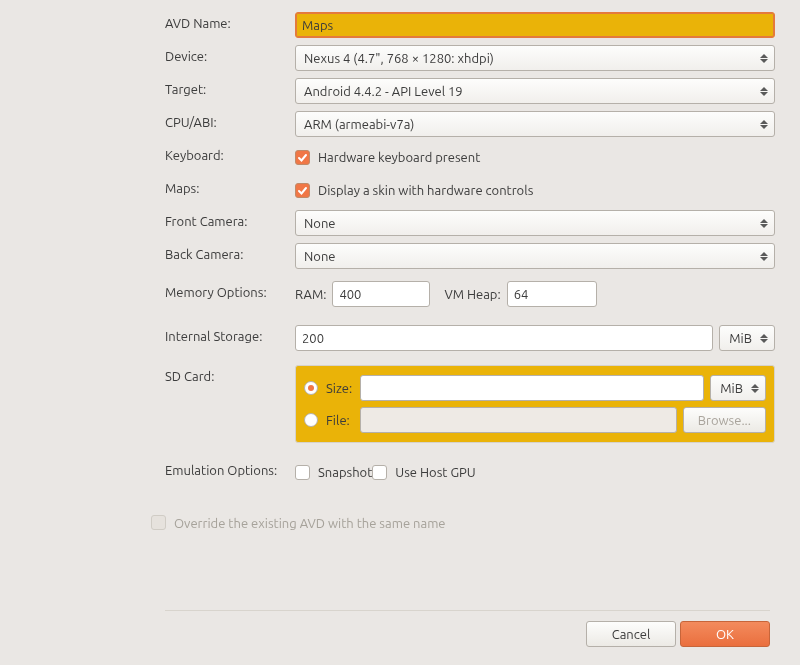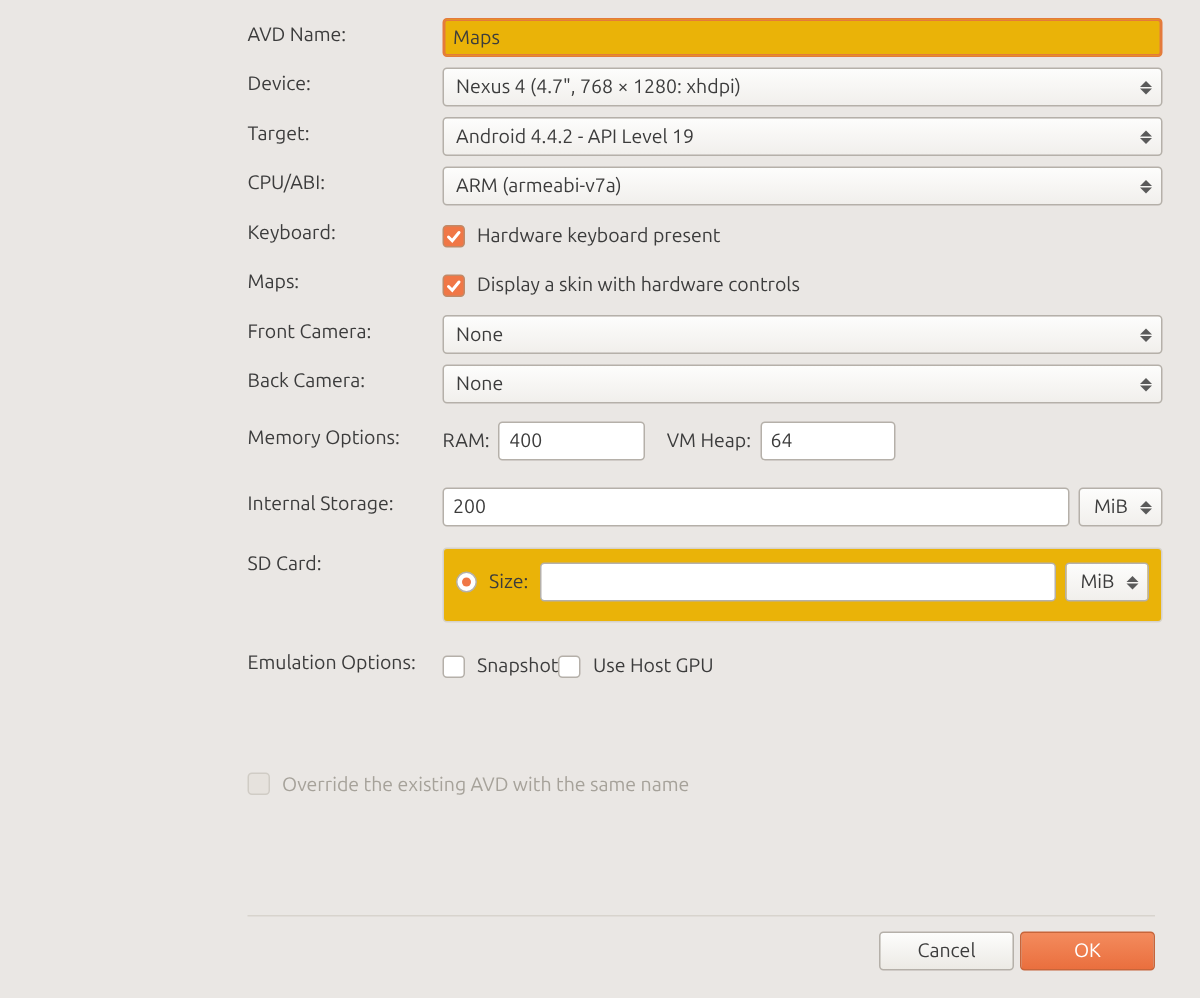--- a/index.html
+++ b/index.html
@@ -159,21 +159,21 @@
   .btn.disabled { color: #a9a49c; }
   .btn.primary {
     background: linear-gradient(#f38b5d, #ea6f3e);
     border: 1px solid #c7653a;
     color: #fff;
     min-width: 90px;
   }
   .btn.secondary { min-width: 90px; }
   .override-row {
     position: absolute;
-    left: 165px;
+    left: 151px;
     top: 515px;
     display:flex; align-items:center;
     color: #a6a29a;
   }
   .footer {
     position: absolute;
     left: 165px;
     right: 30px;
     bottom: 18px;
     display: flex;
@@ -329,20 +329,28 @@
         <span style="width:34px">Size:</span>
         <input class="small-input" style="flex: 1 1 0%; margin-right: 6px;" value="">
         <div class="spinner-unit">
           <span>MiB</span>
           <span class="spin">
               <span class="tri-up"></span>
               <span class="tri-down"></span>
             </span>
         </div>
       </div>
+      <div class="subrow">
+        <span class="radio"></span>
+        <span style="width:34px">File:</span>
+        <input class="small-input disabled-input" style="flex: 1 1 0%; margin-right: 6px;" disabled="" value="">
+        <div class="btn disabled">
+            <span>Browse...</span>
+          </div>
+      </div>
     </div>
   </div>
 
   <div class="row">
     <div class="label">Emulation Options:</div>
     <div class="field">
       <span class="check off"></span>
       <span style="">Snapshot</span>
       <span class="check off"></span>
       <span>Use Host GPU</span>

